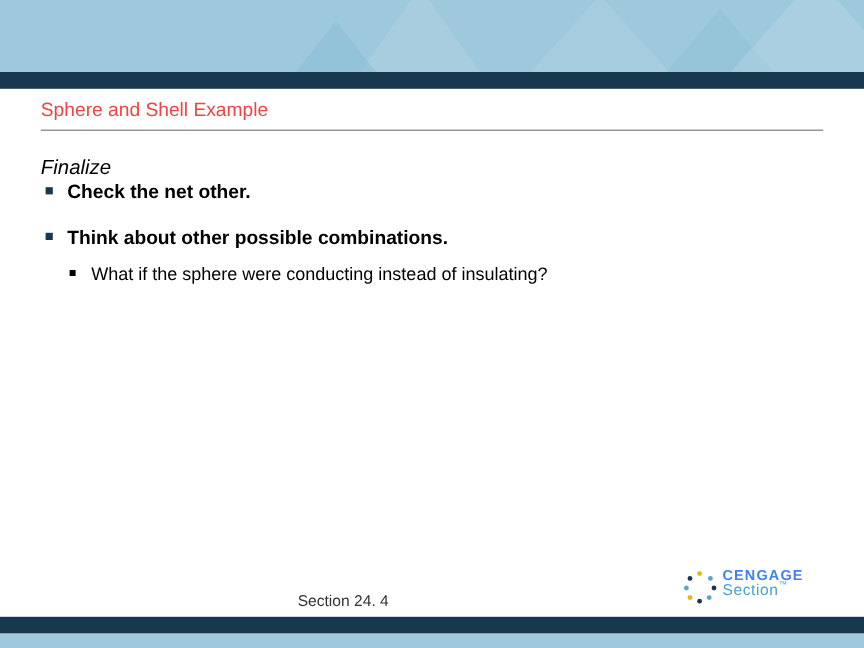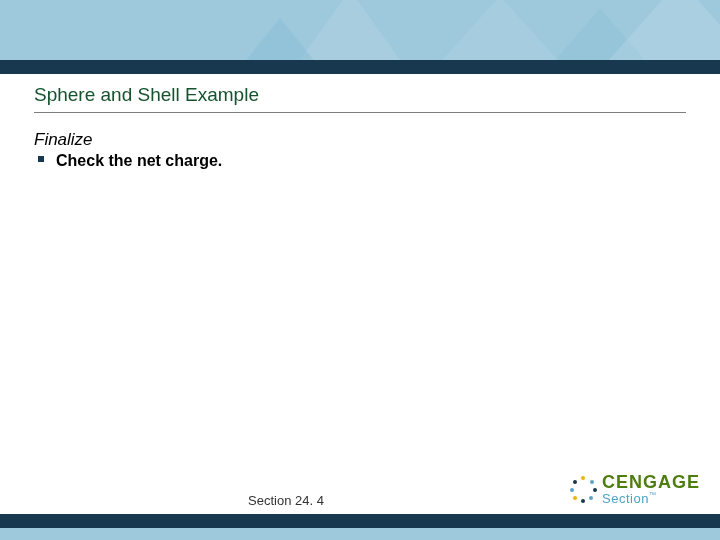--- a/index.html
+++ b/index.html
@@ -9,21 +9,21 @@
 
   
   .hdr-light { position: absolute; left: 0; top: 0; width: 720px; height: 60px; background: #9ec9dd; overflow: hidden; }
   .hdr-dark  { position: absolute; left: 0; top: 60px; width: 720px; height: 14px; background: #17384f; }
 
   
   .tri { position: absolute; width: 0; height: 0; border-style: solid; opacity: 0.25; }
 
   
   .title-wrap { position: absolute; left: 34px; top: 84px; right: 34px; }
-  .title { font-size: 19px; color: #14532d; font-weight: 400; }
+  .title { font-size: 16px; color: #ef4444; font-weight: 400; }
   .title-rule { border: none; border-top: 1px solid #7d7d7d; margin-top: 6px; width: 100%; }
 
   
   .body { position: absolute; left: 34px; top: 130px; right: 40px; color: #000; }
   .subhead { font-style: italic; font-size: 17px; }
 
   .lvl1 { list-style: none; padding: 0; }
   .lvl1 > li { position: relative; padding-left: 22px; font-size: 16px; font-weight: 700; margin-bottom: 16px; line-height: 1.35; }
   .lvl1 > li::before { content: ""; position: absolute; left: 4px; top: 6px; width: 6px; height: 6px; background: #17384f; }
 
@@ -34,21 +34,21 @@
   
   .ftr-dark  { position: absolute; left: 0; bottom: 12px; width: 720px; height: 14px; background: #17384f; }
   .ftr-light { position: absolute; left: 0; bottom: 0;  width: 720px; height: 12px; background: #9ec9dd; }
 
   .section-label { position: absolute; width: 572px; bottom: 32px; text-align: center; font-size: 13px; color: #333; }
 
   
   .logo { position: absolute; right: 20px; bottom: 34px; width: 130px; height: 36px; pointer-events: none; }
   .logo-burst { position: absolute; left: 0; top: 6px; width: 26px; height: 26px; }
   .logo-text  { position: absolute; left: 32px; top: 2px; width: 96px; }
-  .logo-line1 { font-size: 18px; letter-spacing: 1px; color: #4d7c0f; font-weight: 700; }
+  .logo-line1 { font-size: 12px; letter-spacing: 1px; color: #3b82f6; font-weight: 700; }
   .logo-line2 { font-size: 13px; letter-spacing: 0.5px; color: #4aa3c7; font-weight: 400; margin-top: -2px; }
   .tm { font-size: 7px; color: #4aa3c7; vertical-align: top; }
 
   .dot { position: absolute; width: 4px; height: 4px; border-radius: 50%; }
 </style>
 </head>
 <body>
 
 <div class="slide">
 
@@ -63,21 +63,29 @@
 
   <div class="title-wrap">
     <div class="title">Sphere and Shell Example</div>
     <hr class="title-rule">
   </div>
 
   <div class="body">
     <div class="subhead">Finalize</div>
     <ul class="lvl1">
       <li>
-        <span>Check the net charge.</span>
+        <span>Check the net other.</span>
+      </li>
+      <li>
+        <span>Think about other possible combinations.</span>
+        <ul class="lvl2">
+          <li>
+            <span>What if the sphere were conducting instead of insulating?</span>
+          </li>
+        </ul>
       </li>
     </ul>
   </div>
 
   <div class="section-label">Section  24. 4</div>
 
   <div class="logo">
     <div class="logo-burst">
       <span class="dot" style="left:11px; top:0;  background:#f2b200;"></span>
       <span class="dot" style="left:20px; top:4px; background:#5aa3c7;"></span>

